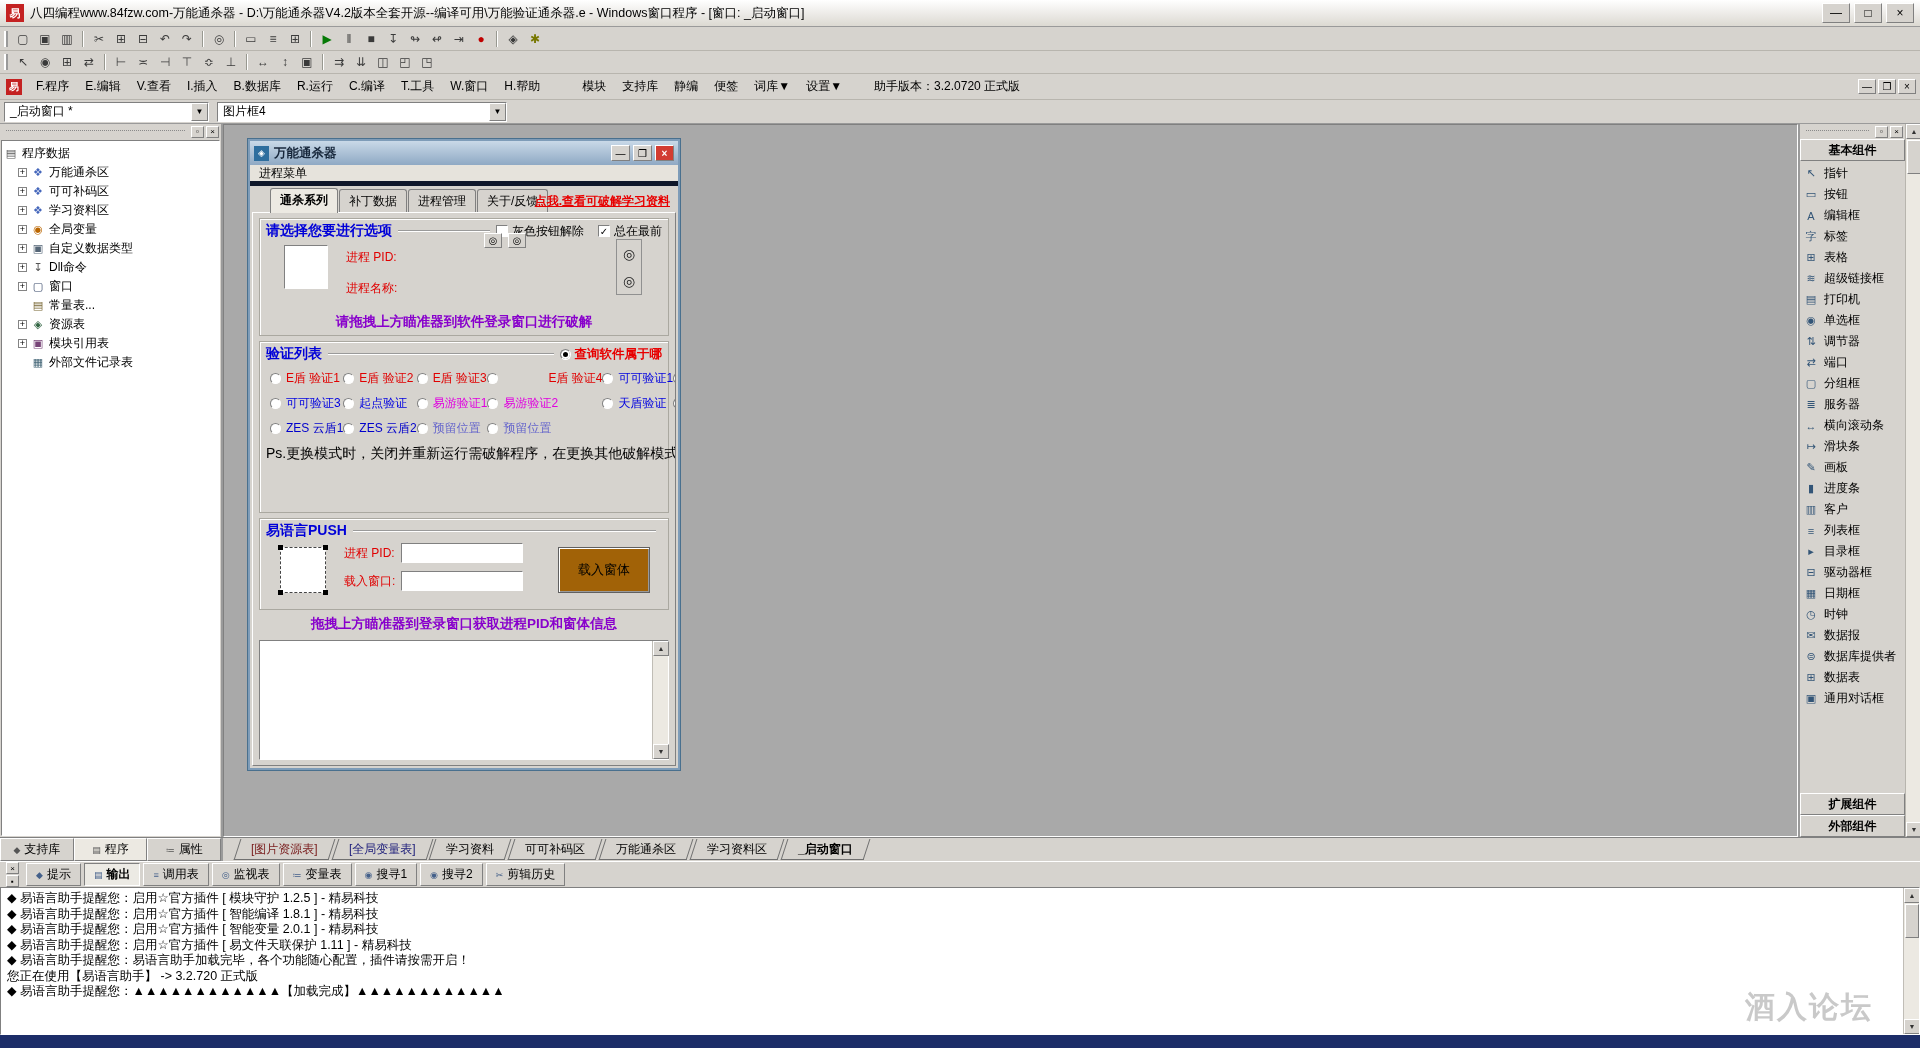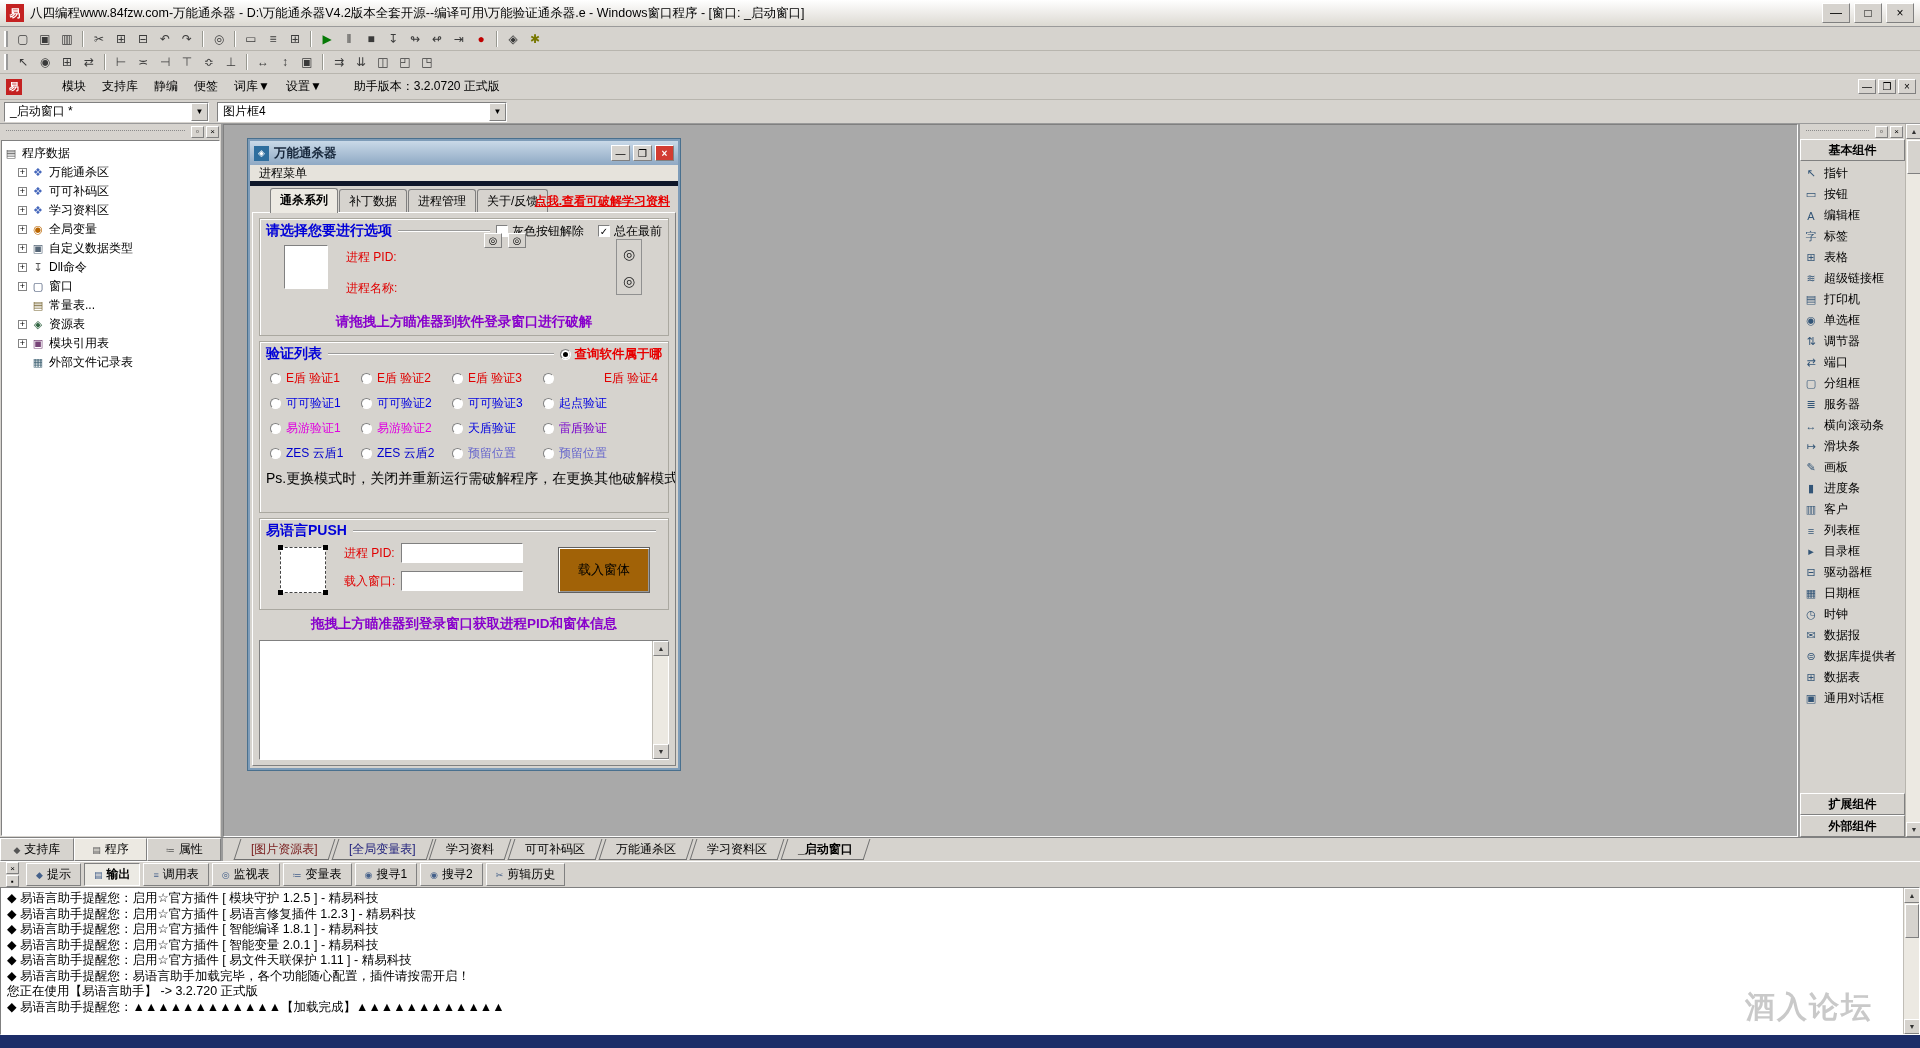--- a/index.html
+++ b/index.html
@@ -84,21 +84,21 @@
 .redlab{color:#e00000;font-size:12px;white-space:nowrap;}
 .minibtns{position:absolute;left:218px;top:-8px;display:flex;gap:6px;}
 .minibtn{width:18px;height:15px;display:flex;align-items:center;justify-content:center;font-size:10px;background:#d6d3ce;border:1px solid;border-color:#fff #808080 #808080 #fff;}
 .scopepanel{position:absolute;right:20px;top:-2px;width:26px;height:56px;background:#d6d3ce;border:1px solid #909090;display:flex;flex-direction:column;align-items:center;justify-content:space-around;}
 .scope{font-size:14px;color:#222;line-height:1;}
 .purplehint{color:#8800cc;font-weight:bold;font-size:13.5px;text-align:center;white-space:nowrap;}
 .g1 .purplehint{position:absolute;left:0;right:0;bottom:4px;}
 
 .g2{height:172px;}
 .querylink{display:flex;align-items:center;gap:4px;color:#e80000;font-weight:bold;font-size:12.5px;white-space:nowrap;overflow:hidden;}
-.rgrid{display:grid;grid-template-columns:repeat(4,1fr);row-gap:8px;padding:6px 4px 2px;}
+.rgrid{display:grid;grid-template-columns:repeat(6,1fr);row-gap:8px;padding:6px 4px 2px;}
 .radio{display:flex;align-items:center;gap:5px;white-space:nowrap;font-size:12px;}
 .rdot{width:11px;height:11px;border-radius:50%;background:#fff;border:1px solid;border-color:#808080 #fff #fff #808080;flex:none;position:relative;}
 .g2note{font-size:14px;color:#000;text-align:center;padding-top:6px;white-space:nowrap;}
 
 .g3{height:92px;}
 .g3body{position:relative;height:64px;}
 .picbox{position:absolute;left:14px;top:6px;width:46px;height:46px;background:#fff;border:1px dashed #444;}
 .picbox i{position:absolute;width:5px;height:5px;background:#000;}
 .picbox .h1{left:-3px;top:-3px;}.picbox .h2{right:-3px;top:-3px;}.picbox .h3{left:-3px;bottom:-3px;}.picbox .h4{right:-3px;bottom:-3px;}
 .g3rows{position:absolute;left:78px;top:2px;display:flex;flex-direction:column;gap:8px;}
@@ -292,20 +292,32 @@
       <div class="tbi">
         <span>◰</span>
       </div>
       <div class="tbi">
         <span>◳</span>
       </div>
   </div>
 
   <div class="menubar">
     <div class="mb-icon">易</div>
+    <div style="display:flex">
+      <div class="mitem">F.程序</div>
+        <div class="mitem">E.编辑</div>
+        <div class="mitem">V.查看</div>
+        <div class="mitem">I.插入</div>
+        <div class="mitem">B.数据库</div>
+        <div class="mitem">R.运行</div>
+        <div class="mitem">C.编译</div>
+        <div class="mitem">T.工具</div>
+        <div class="mitem">W.窗口</div>
+        <div class="mitem">H.帮助</div>
+    </div>
     <div class="assist">
       <div class="mitem">模块</div>
         <div class="mitem">支持库</div>
         <div class="mitem">静编</div>
         <div class="mitem">便签</div>
         <div class="mitem">词库▼</div>
         <div class="mitem">设置▼</div>
     </div>
     <div class="version">助手版本：3.2.0720 正式版</div>
     <div class="mdi-btns">
@@ -782,21 +794,20 @@
         <div class="otab">
           <span class="oico">✂</span>
           <span>剪辑历史</span>
         </div>
     </div>
   </div>
 
   <div class="outwrap">
     <div class="outlines">
       <div class="outline-item">◆ 易语言助手提醒您：启用☆官方插件 [ 模块守护 1.2.5 ] - 精易科技</div>
-        <div class="outline-item">◆ 易语言助手提醒您：启用☆官方插件 [ 易语言修复插件 1.2.3 ] - 精易科技</div>
         <div class="outline-item">◆ 易语言助手提醒您：启用☆官方插件 [ 智能编译 1.8.1 ] - 精易科技</div>
         <div class="outline-item">◆ 易语言助手提醒您：启用☆官方插件 [ 智能变量 2.0.1 ] - 精易科技</div>
         <div class="outline-item">◆ 易语言助手提醒您：启用☆官方插件 [ 易文件天联保护 1.11 ] - 精易科技</div>
         <div class="outline-item">◆ 易语言助手提醒您：易语言助手加载完毕，各个功能随心配置，插件请按需开启！</div>
         <div class="outline-item">您正在使用【易语言助手】 -&gt; 3.2.720 正式版</div>
         <div class="outline-item">◆ 易语言助手提醒您：▲▲▲▲▲▲▲▲▲▲▲▲【加载完成】▲▲▲▲▲▲▲▲▲▲▲▲</div>
     </div>
     <div class="watermark">酒入论坛</div>
     <div class="vscroll">
       <div class="sbtn">▲</div>

